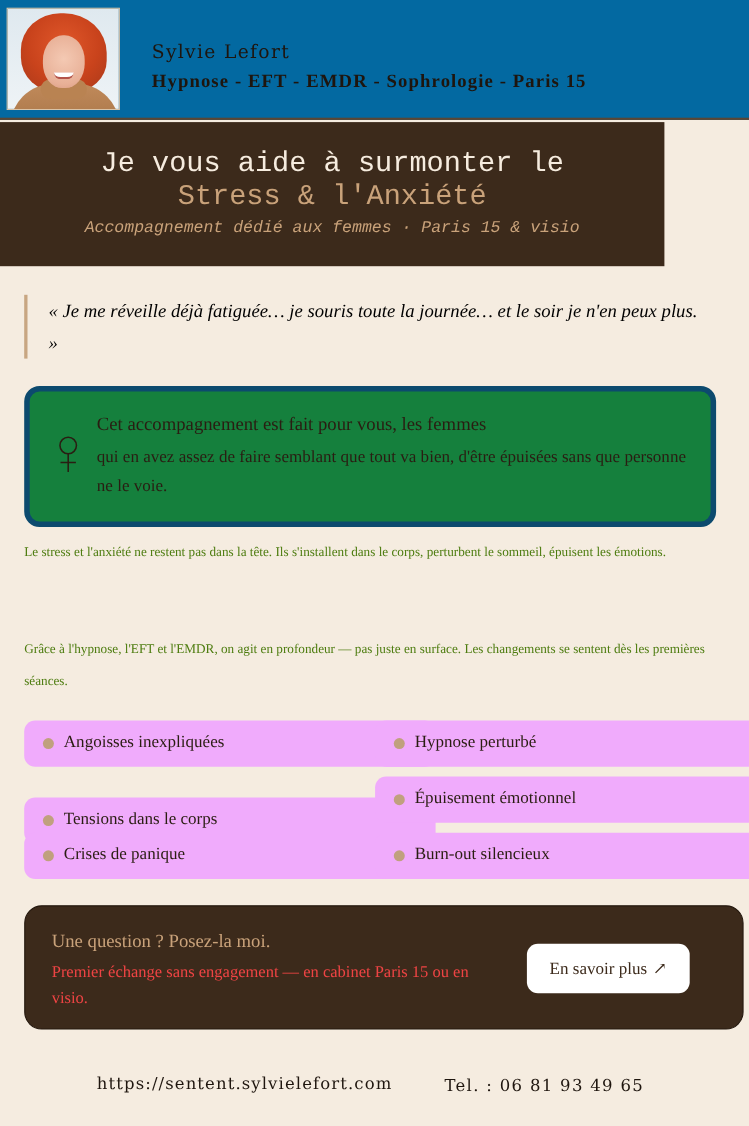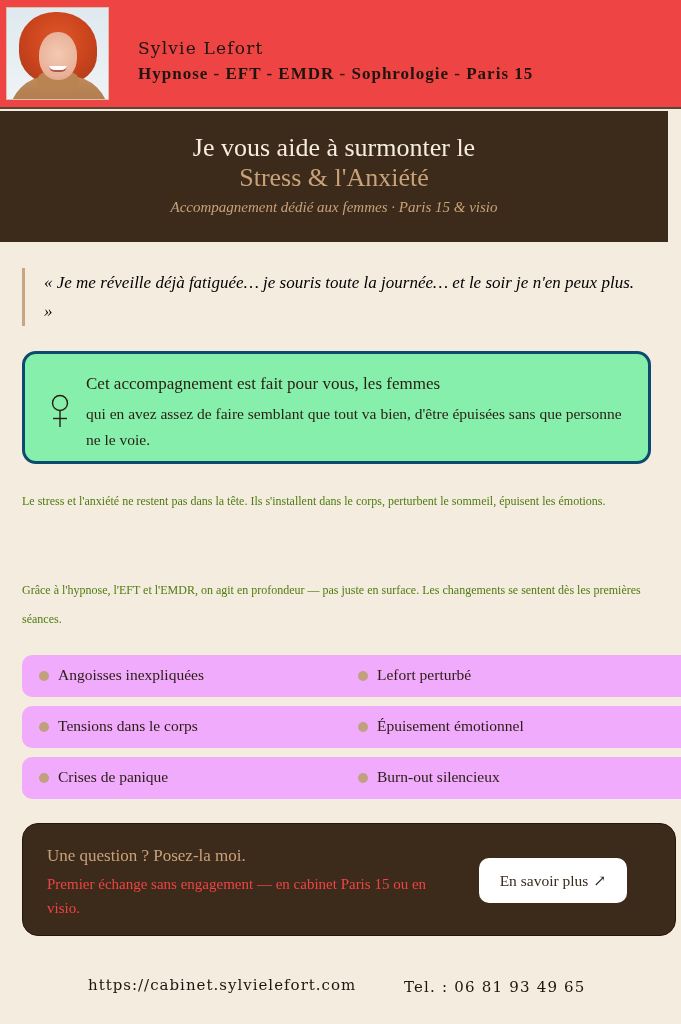--- a/index.html
+++ b/index.html
@@ -7,21 +7,21 @@
   body {
     background: #f5ece0;
     font-family: "Liberation Serif", "DejaVu Serif", serif;
     color: #2e2016;
     position: relative;
   }
 
   
   .topbar {
     position: absolute; left: 0; top: 0; width: 681px; height: 109px;
-    background: #ef4444;
+    background: #0369a1;
     border-bottom: 2px solid #5a4634;
   }
   .avatar {
     position: absolute; left: 6px; top: 7px; width: 103px; height: 93px;
     background: linear-gradient(180deg, #dfe9ef 0%, #eef3f6 100%);
     overflow: hidden;
     border: 1px solid #d8c3a8;
   }
   .avatar .hair {
     position: absolute; left: 12px; top: 4px; width: 78px; height: 72px;
@@ -53,23 +53,24 @@
     color: #1e150e;
   }
   .specialties {
     position: absolute; left: 138px; top: 64px;
     font-family: Liberation Serif, serif; font-size: 17px; font-weight: bold; letter-spacing: 1px;
     color: #1e150e;
   }
 
   
   .hero {
-    position: absolute; left: 0; top: 111px; width: 668px; height: 131px;
+    position: absolute; left: 0; top: 111px; width: 604px; height: 131px;
     background: #3c2a1b;
     text-align: center;
+    font-family: Liberation Mono, monospace;
   }
   .hero-line1 {
     position: absolute; left: 0; right: 0; top: 22px;
     font-size: 26px; color: #f6ecdf;
   }
   .hero-line2 {
     position: absolute; left: 0; right: 0; top: 52px;
     font-size: 26px; color: #c9a27a;
   }
   .hero-sub {
@@ -80,23 +81,23 @@
   
   .quote {
     position: absolute; left: 22px; top: 268px; width: 620px; height: 58px;
     border-left: 3px solid #c8a682;
     padding-left: 19px;
     font-size: 17px; font-style: italic; line-height: 29px; color: #000000;
   }
 
   
   .women-card {
-    position: absolute; left: 22px; top: 351px; width: 629px; height: 113px;
-    background: #86efac; border-radius: 14px;
-    border: 3px solid #0c4a6e;
+    position: absolute; left: 22px; top: 351px; width: 629px; height: 128px;
+    background: #15803d; border-radius: 14px;
+    border: 5px solid #0c4a6e;
   }
   .venus {
     position: absolute; left: 26px; top: 40px; width: 18px; height: 36px;
   }
   .card-title {
     position: absolute; left: 61px; top: 20px;
     font-size: 17px; color: #2a1d12;
   }
   .card-text {
     position: absolute; left: 61px; top: 47px; width: 540px;
@@ -196,23 +197,23 @@
 <p class="para para1">Le stress et l'anxiété ne restent pas dans la tête. Ils s'installent dans le corps, perturbent le sommeil, épuisent les émotions.</p>
 <p class="para para2">Grâce à l'hypnose, l'EFT et l'EMDR, on agit en profondeur — pas juste en surface. Les changements se sentent dès les premières séances.</p>
 
 <div>
   <div class="symptom" style="left:22px; top:655px;">
     <span class="dot"></span>
     <span class="label">Angoisses inexpliquées</span>
   </div>
   <div class="symptom" style="left:341px; top:655px;">
     <span class="dot"></span>
-    <span class="label">Lefort perturbé</span>
-  </div>
-  <div class="symptom" style="left:22px; top:706px;">
+    <span class="label">Hypnose perturbé</span>
+  </div>
+  <div class="symptom" style="left:22px; top:725px;">
     <span class="dot"></span>
     <span class="label">Tensions dans le corps</span>
   </div>
   <div class="symptom" style="left:341px; top:706px;">
     <span class="dot"></span>
     <span class="label">Épuisement émotionnel</span>
   </div>
   <div class="symptom" style="left:22px; top:757px;">
     <span class="dot"></span>
     <span class="label">Crises de panique</span>
@@ -225,14 +226,14 @@
 
 <div class="cta">
   <div class="cta-title">Une question ? Posez-la moi.</div>
   <div class="cta-text">Premier échange sans engagement — en cabinet Paris 15 ou en visio.</div>
   <button class="cta-button">
     <span>En savoir plus</span>
     <span>↗</span>
   </button>
 </div>
 
-<a class="footer-url">https://cabinet.sylvielefort.com</a>
+<a class="footer-url">https://sentent.sylvielefort.com</a>
 <a class="footer-tel">Tel. : 06 81 93 49 65</a>
 
 </body></html>

